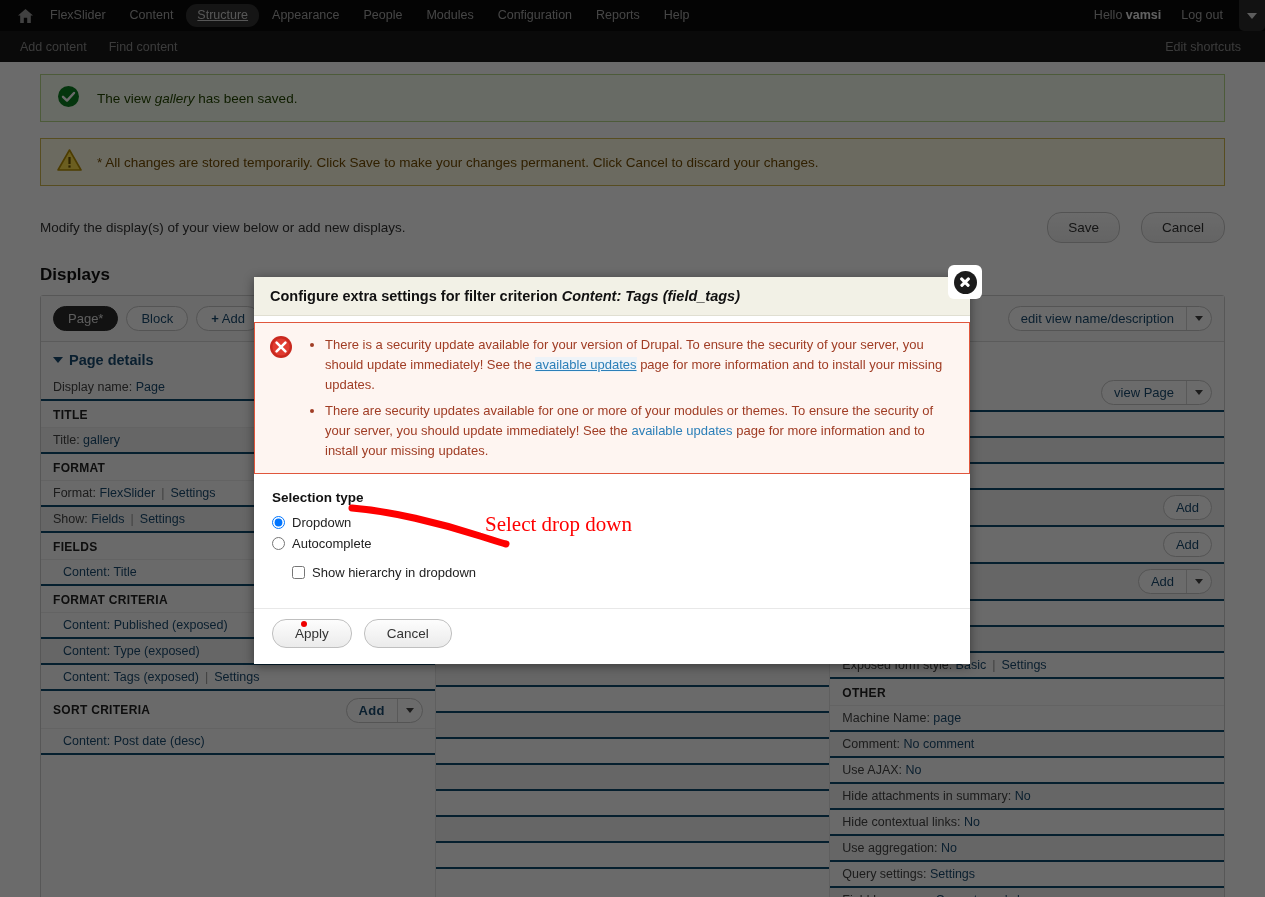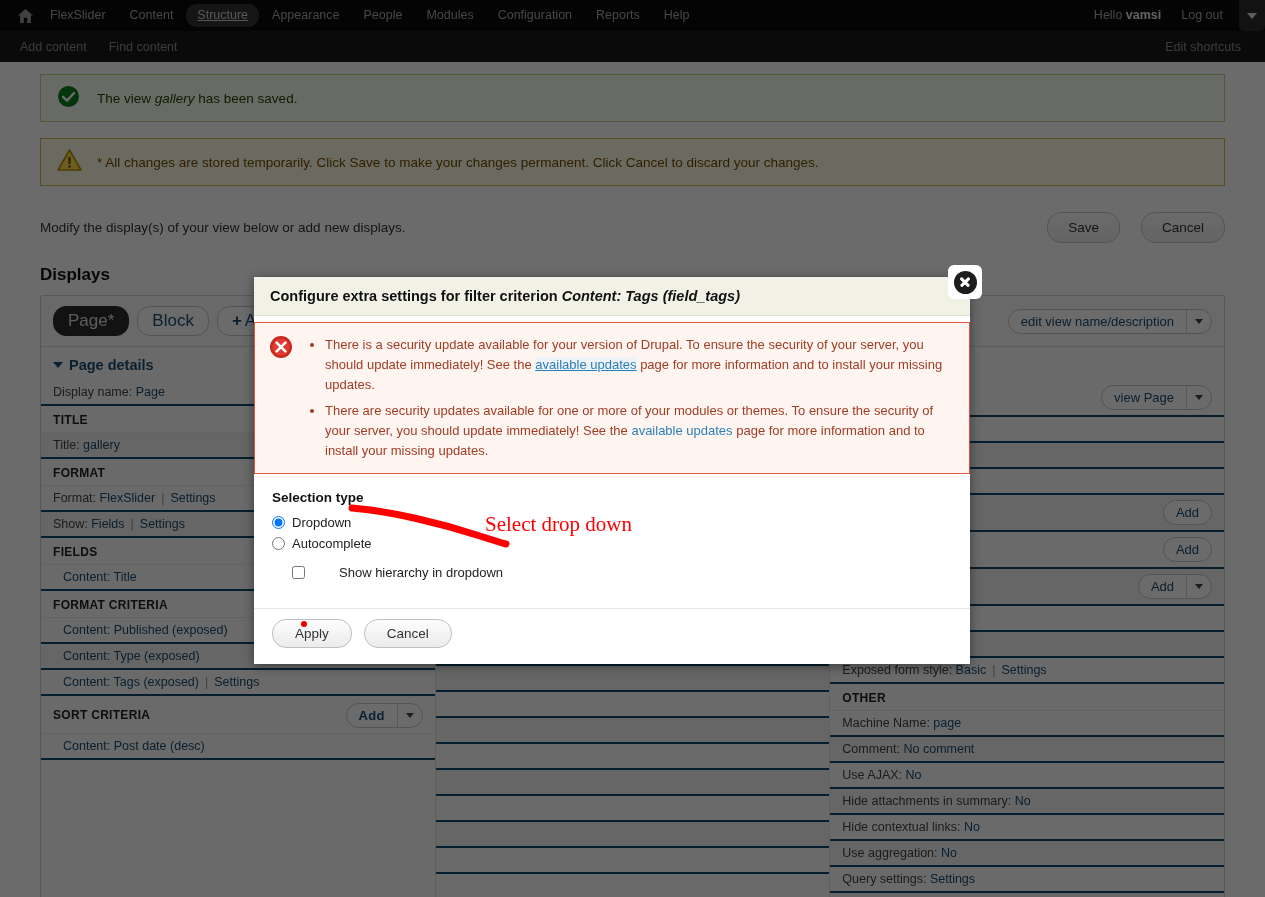--- a/index.html
+++ b/index.html
@@ -68,21 +68,21 @@
   }
 
   h2.displays { font-size:17px; margin:22px 0 10px 0; color:#111; font-weight:bold; }
 
   
   .view-panel { border:1px solid #cfcfcf; border-radius:3px; background:#fcfcfc; }
   .disp-tabs {
     display:flex; align-items:center; gap:8px; padding:10px 12px;
     border-bottom:1px solid #d8d8d8; background:#fafafa;
   }
-  .dtab { border:1px solid #c8c8c8; border-radius:13px; padding:4px 14px; font-size:17px; color:#1a4b70; background:#fff; cursor:pointer;text-align:right; }
+  .dtab { border:1px solid #c8c8c8; border-radius:13px; padding:4px 14px; font-size:13px; color:#1a4b70; background:#fff; cursor:pointer;text-align:right; }
   .dtab.on { background:#2b2b2b; color:#ddd; border-color:#2b2b2b; }
   .dtab.add { color:#1a4b70; }
   .dtab.add .plus { color:#1a4b70; font-weight:bold; margin-right:3px; }
   .dtabs-right { margin-left:auto; display:flex; }
   .split-btn { display:flex; align-items:stretch; border:1px solid #c8c8c8; border-radius:13px; overflow:hidden; background:#fff; }
   .split-btn .main { padding:4px 12px; font-size:13px; color:#1a4b70; cursor:pointer; }
   .split-btn .arrow { padding:4px 8px; border-left:1px solid #d5d5d5; display:flex; align-items:center; cursor:pointer; }
   .arrow i { width:0;height:0;border-left:4px solid transparent;border-right:4px solid transparent;border-top:5px solid #444; display:block; }
 
   .pd-head { padding:9px 12px 7px 12px; }
@@ -136,21 +136,21 @@
   .modal-err li { margin:0 0 6px 0; line-height:20px; color:#a03d25; }
   .modal-err li:last-child { margin-bottom:0; }
   .modal-err a { color:#2c7fb8; text-decoration:none; }
   .modal-err a.visited { background:#eef3f8; color:#2c7fb8; text-decoration:underline; }
 
   .modal-body { padding:16px 18px 6px 18px; }
   .fieldset-title { font-size:13.5px; font-weight:bold; color:#111; margin:0 0 10px 0; }
   .radio-row { display:flex; align-items:center; margin:0 0 6px 0; }
   .radio-row input, .check-row input { margin:0 7px 0 0; }
   .radio-row label, .check-row label { font-size:13px; color:#222; cursor:pointer; }
-  .check-row { display:flex; align-items:center; margin:14px 0 0 20px;gap:27px; }
+  .check-row { display:flex; align-items:center; margin:14px 0 0 20px; }
 
   .modal-actions {
     display:flex; gap:12px; padding:10px 18px 16px 18px; background:#fff;
     border-top:1px solid #e8e8e8; margin-top:22px;
   }
   .mbtn {
     background:linear-gradient(#fdfdfd,#ebebeb); border:1px solid #bfbfbf;
     border-radius:14px; padding:6px 22px; font-size:13.5px; color:#333;
     cursor:pointer; font-family:"Liberation Sans", sans-serif; position:relative;
   }

